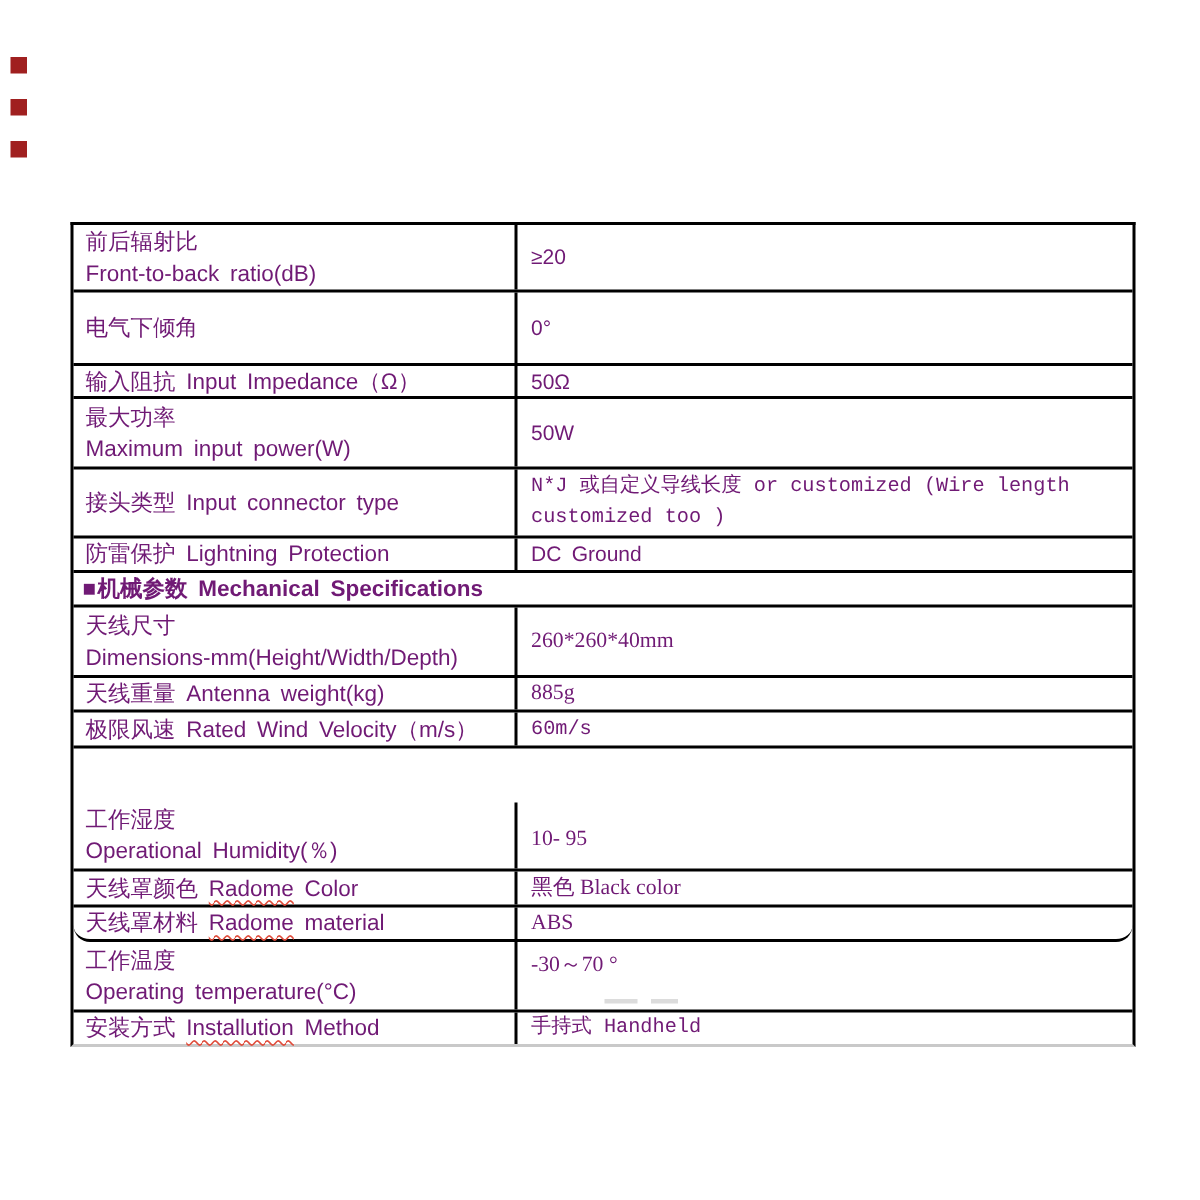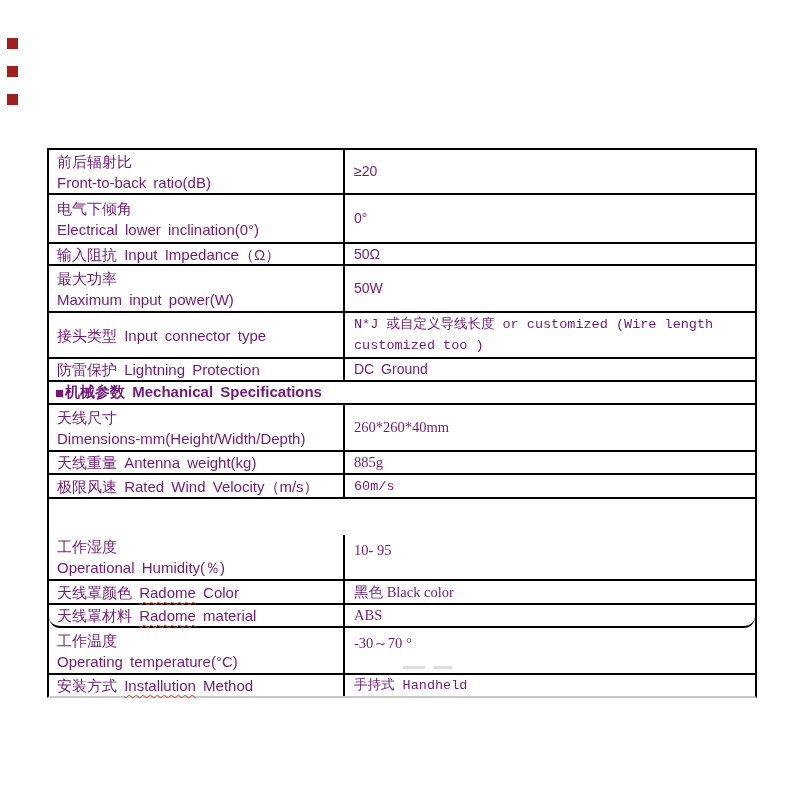--- a/index.html
+++ b/index.html
@@ -73,21 +73,20 @@
         <div>Front-to-back ratio(dB)</div>
       </div>
       <div class="rcell val-sans">
         <div>≥20</div>
       </div>
     </div>
 
     <div class="row" style="height:49px;">
       <div class="lcell">
         <div>电气下倾角</div>
-        <div>Electrical lower inclination(0°)</div>
       </div>
       <div class="rcell val-sans">
         <div>0°</div>
       </div>
     </div>
 
     <div class="row" style="height:22px;">
       <div class="lcell">
         <div>输入阻抗 Input Impedance（Ω）</div>
       </div>
@@ -156,21 +155,21 @@
       <div class="rcell val-mono">
         <div>60m/s</div>
       </div>
     </div>
 
     <div class="row" style="height:46px;margin-top:36px;">
       <div class="lcell">
         <div>工作湿度</div>
         <div>Operational Humidity(％)</div>
       </div>
-      <div class="rcell val-serif" style="justify-content:flex-start; padding-top:5px;">
+      <div class="rcell val-serif" style="justify-content:center; padding-top:5px;">
         <div>10- 95</div>
       </div>
     </div>
 
     <div class="row" style="height:24px;">
       <div class="lcell">
         <div>
           <span>天线罩颜色 </span><span class="squiggle">Radome</span><span> Color</span>
         </div>
       </div>

